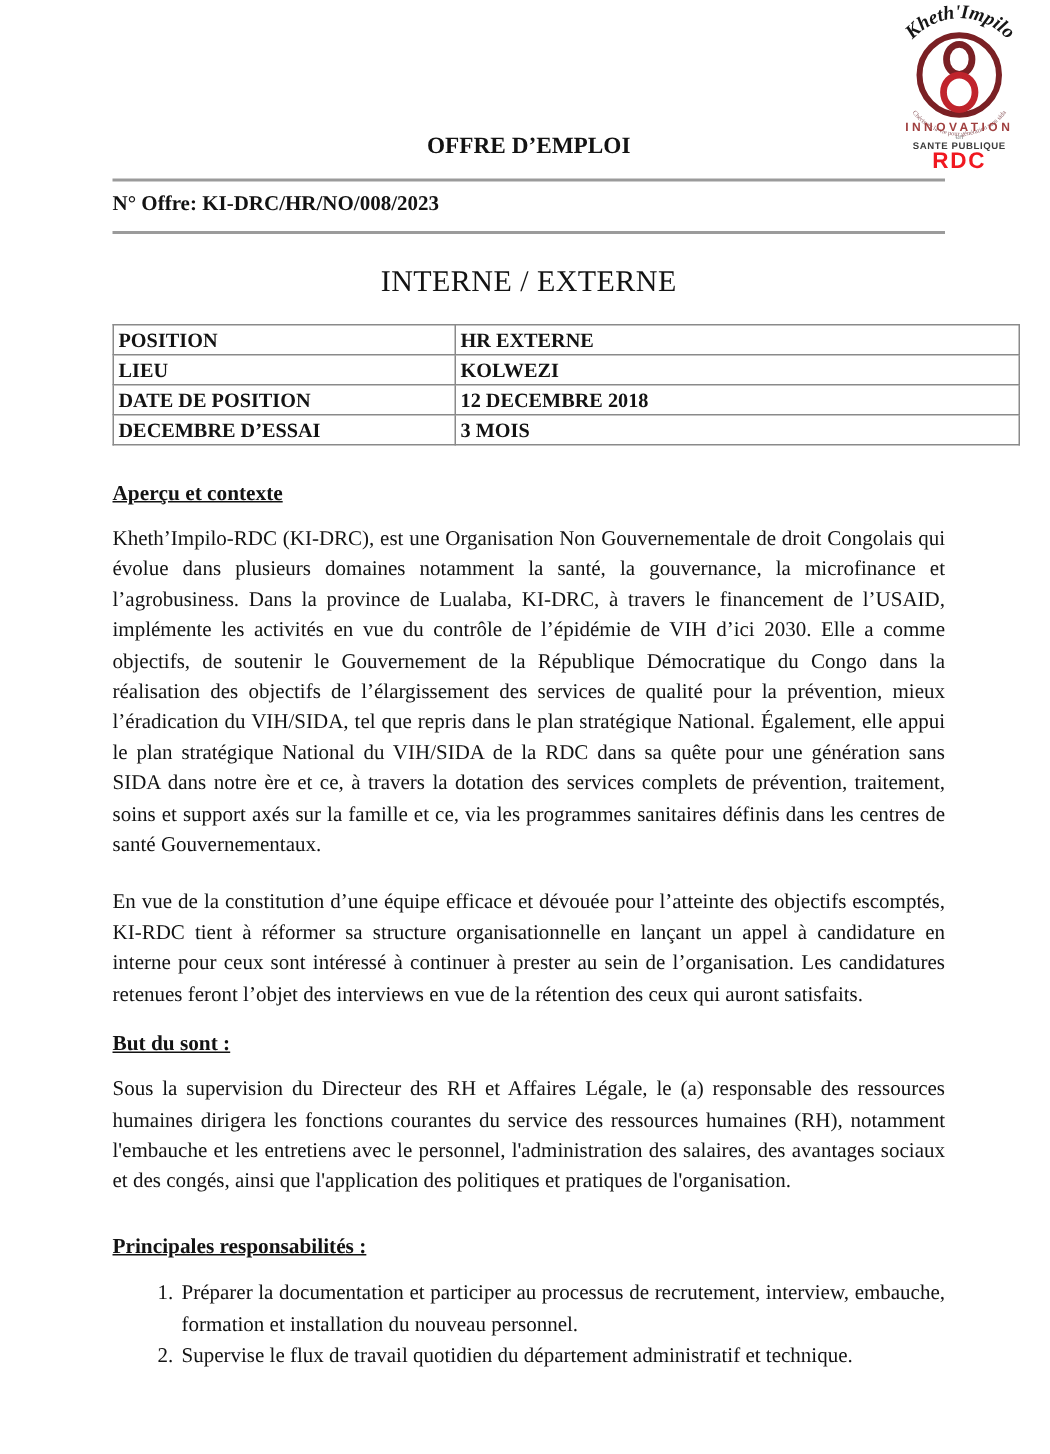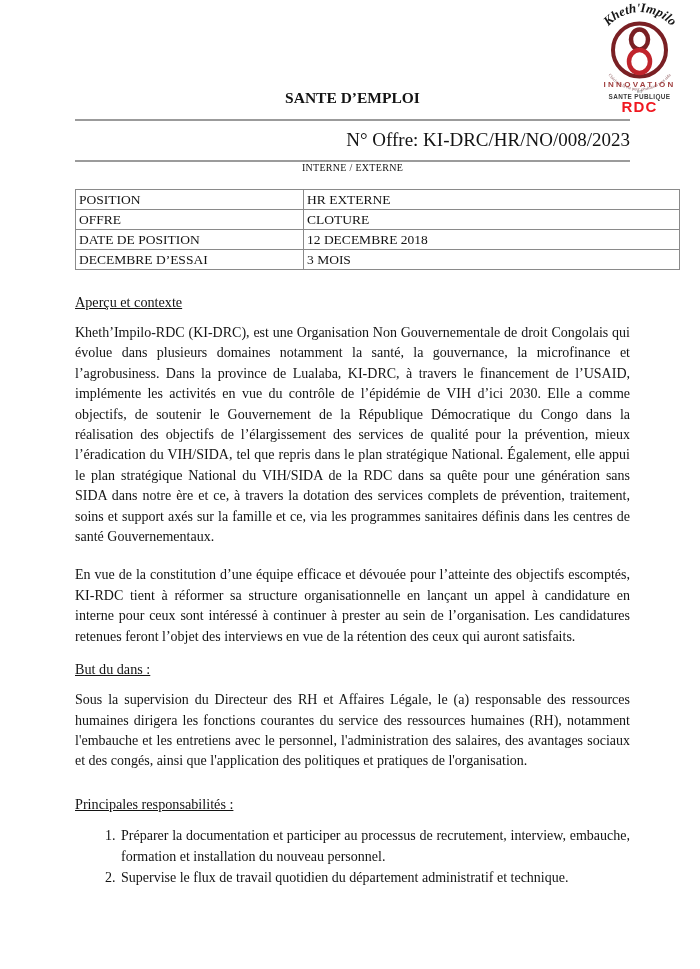--- a/index.html
+++ b/index.html
@@ -17,31 +17,31 @@
   .tagline-arc { font-family:"Liberation Serif", serif; font-size:4.3px; fill:#8d5a5e; }
   .innovation { font-family:"Liberation Sans", sans-serif; font-size:8px; font-weight:600; letter-spacing:2.3px; fill:#a04040; text-anchor:middle; }
   .logo-en { font-family:"Liberation Sans", sans-serif; font-size:4.5px; fill:#777; text-anchor:middle; }
   .sante { font-family:"Liberation Sans", sans-serif; font-size:6.4px; font-weight:bold; letter-spacing:.4px; fill:#3d3d3d; text-anchor:middle; }
   .rdc { font-family:"Liberation Sans", sans-serif; font-size:15px; font-weight:bold; letter-spacing:1.2px; fill:#f01820; text-anchor:middle; }
   
   .content { position:absolute; left:75px; top:0; width:555px; font-size:14px; }
   .doc-title { padding-top:89px; margin:0; text-align:center; font-weight:bold; font-size:15.5px; }
   .rule { border:none; height:0; border-top:2px solid #9b9b9b; margin:12px 0 0 0; }
   .rule.second { margin-top:9px; }
-  .offer-number { margin-top:8px; text-align:right; font-weight:normal; font-size:19px; }
-  .audience { text-align:center; font-size:10px; letter-spacing:.3px; }
+  .offer-number { margin-top:8px; text-align:left; font-weight:bold; font-size:14px; }
+  .audience { margin-top:21px; text-align:center; font-size:20px; letter-spacing:.3px; }
   
   table.details { margin-top:16px; border-collapse:collapse; width:605px; table-layout:fixed; }
   table.details td {
     border:1.4px solid #8a8a8a; height:19px; line-height:19px;
-    font-weight:normal; font-size:13.5px; padding:0 0 0 3px; white-space:nowrap; overflow:hidden;
+    font-weight:bold; font-size:13.5px; padding:0 0 0 3px; white-space:nowrap; overflow:hidden;
   }
   td.col-label { width:224px; }
   
-  h2.sec { font-size:14.2px; font-weight:normal; text-decoration:underline; margin:24px 0 0 0; }
+  h2.sec { font-size:14.2px; font-weight:bold; text-decoration:underline; margin:24px 0 0 0; }
   h2.sec.but { margin-top:14px; }
   h2.sec.resp { }
   p.body { margin:12px 0 0 0; text-align:justify; line-height:20.4px; }
   p.body.p2 { margin-top:18px; }
   ol.resp-list { margin:12px 0 0 0; padding:0 0 0 44px; }
   ol.resp-list li { text-align:justify; line-height:21px; padding-left:2px; }
 </style>
 </head>
 <body>
 
@@ -62,52 +62,52 @@
       <text class="tagline-arc"><textPath href="#arc-tagline" startOffset="50%" text-anchor="middle">Chérissez la vie pour génération sans sida</textPath></text>
       <text class="innovation" x="48.5" y="84">INNOVATION</text>
       <text class="logo-en" x="48.5" y="89.5">en</text>
       <text class="sante" x="48.5" y="96">SANTE PUBLIQUE</text>
       <text class="rdc" x="48.5" y="109">RDC</text>
     </svg>
   </div>
 
   <div class="content">
 
-    <div class="doc-title">SANTE D’EMPLOI</div>
+    <div class="doc-title">OFFRE D’EMPLOI</div>
     <div class="rule"></div>
     <div class="offer-number">N° Offre: KI-DRC/HR/NO/008/2023</div>
     <div class="rule second"></div>
     <div class="audience">INTERNE / EXTERNE</div>
 
     <table class="details">
       <tbody>
         <tr>
           <td class="col-label">POSITION</td>
           <td>HR EXTERNE</td>
         </tr>
         <tr>
-          <td class="col-label">OFFRE</td>
-          <td>CLOTURE</td>
+          <td class="col-label">LIEU</td>
+          <td>KOLWEZI</td>
         </tr>
         <tr>
           <td class="col-label">DATE DE POSITION</td>
           <td>12 DECEMBRE 2018</td>
         </tr>
         <tr>
           <td class="col-label">DECEMBRE D’ESSAI</td>
           <td>3 MOIS</td>
         </tr>
       </tbody>
     </table>
 
     <h2 class="sec">Aperçu et contexte</h2>
     <p class="body">Kheth’Impilo-RDC (KI-DRC), est une Organisation Non Gouvernementale de droit Congolais qui évolue dans plusieurs domaines notamment la santé, la gouvernance, la microfinance et l’agrobusiness. Dans la province de Lualaba, KI-DRC, à travers le financement de l’USAID, implémente les activités en vue du contrôle de l’épidémie de VIH d’ici 2030. Elle a comme objectifs, de soutenir le Gouvernement de la République Démocratique du Congo dans la réalisation des objectifs de l’élargissement des services de qualité pour la prévention, mieux l’éradication du VIH/SIDA, tel que repris dans le plan stratégique National. Également, elle appui le plan stratégique National du VIH/SIDA de la RDC dans sa quête pour une génération sans SIDA dans notre ère et ce, à travers la dotation des services complets de prévention, traitement, soins et support axés sur la famille et ce, via les programmes sanitaires définis dans les centres de santé Gouvernementaux.</p>
     <p class="body p2">En vue de la constitution d’une équipe efficace et dévouée pour l’atteinte des objectifs escomptés, KI-RDC tient à réformer sa structure organisationnelle en lançant un appel à candidature en interne pour ceux sont intéressé à continuer à prester au sein de l’organisation. Les candidatures retenues feront l’objet des interviews en vue de la rétention des ceux qui auront satisfaits.</p>
 
-    <h2 class="sec but">But du dans :</h2>
+    <h2 class="sec but">But du sont :</h2>
     <p class="body">Sous la supervision du Directeur des RH et Affaires Légale, le (a) responsable des ressources humaines dirigera les fonctions courantes du service des ressources humaines (RH), notamment l'embauche et les entretiens avec le personnel, l'administration des salaires, des avantages sociaux et des congés, ainsi que l'application des politiques et pratiques de l'organisation.</p>
 
     <h2 class="sec resp">Principales responsabilités :</h2>
     <ol class="resp-list">
       <li>Préparer la documentation et participer au processus de recrutement, interview, embauche, formation et installation du nouveau personnel.</li>
       <li>Supervise le flux de travail quotidien du département administratif et technique.</li>
     </ol>
 
   </div>
 </div>

